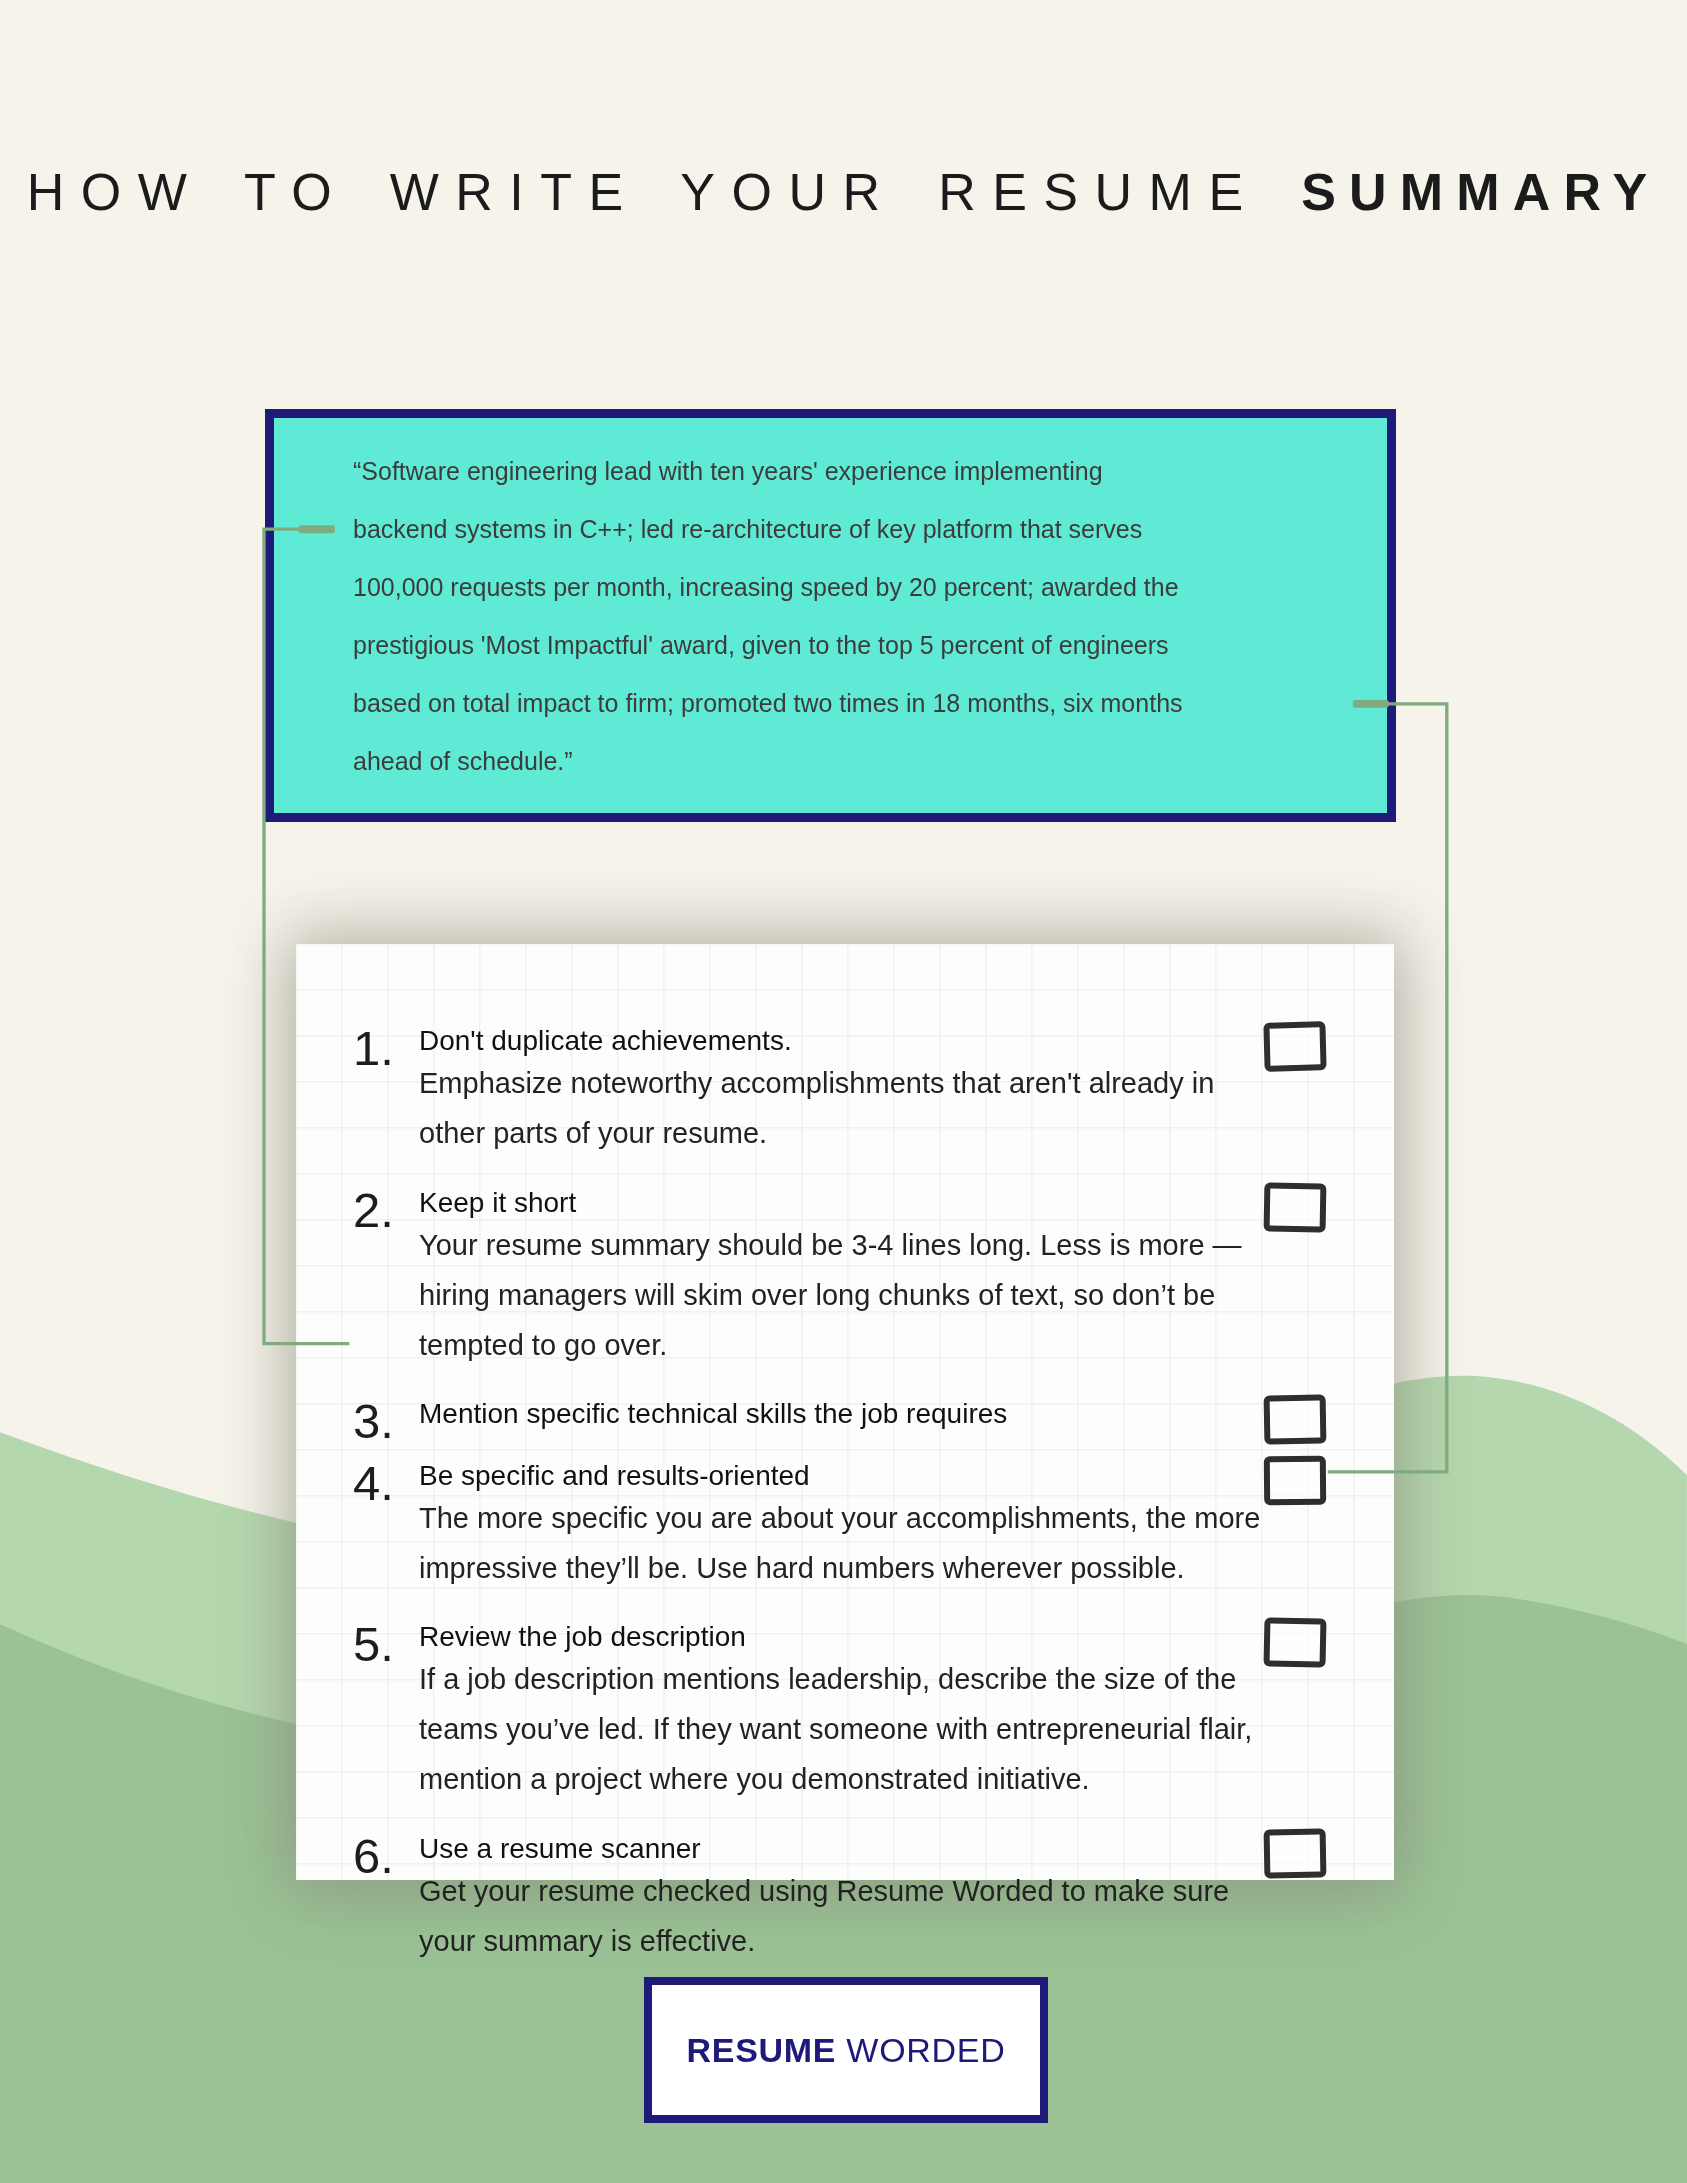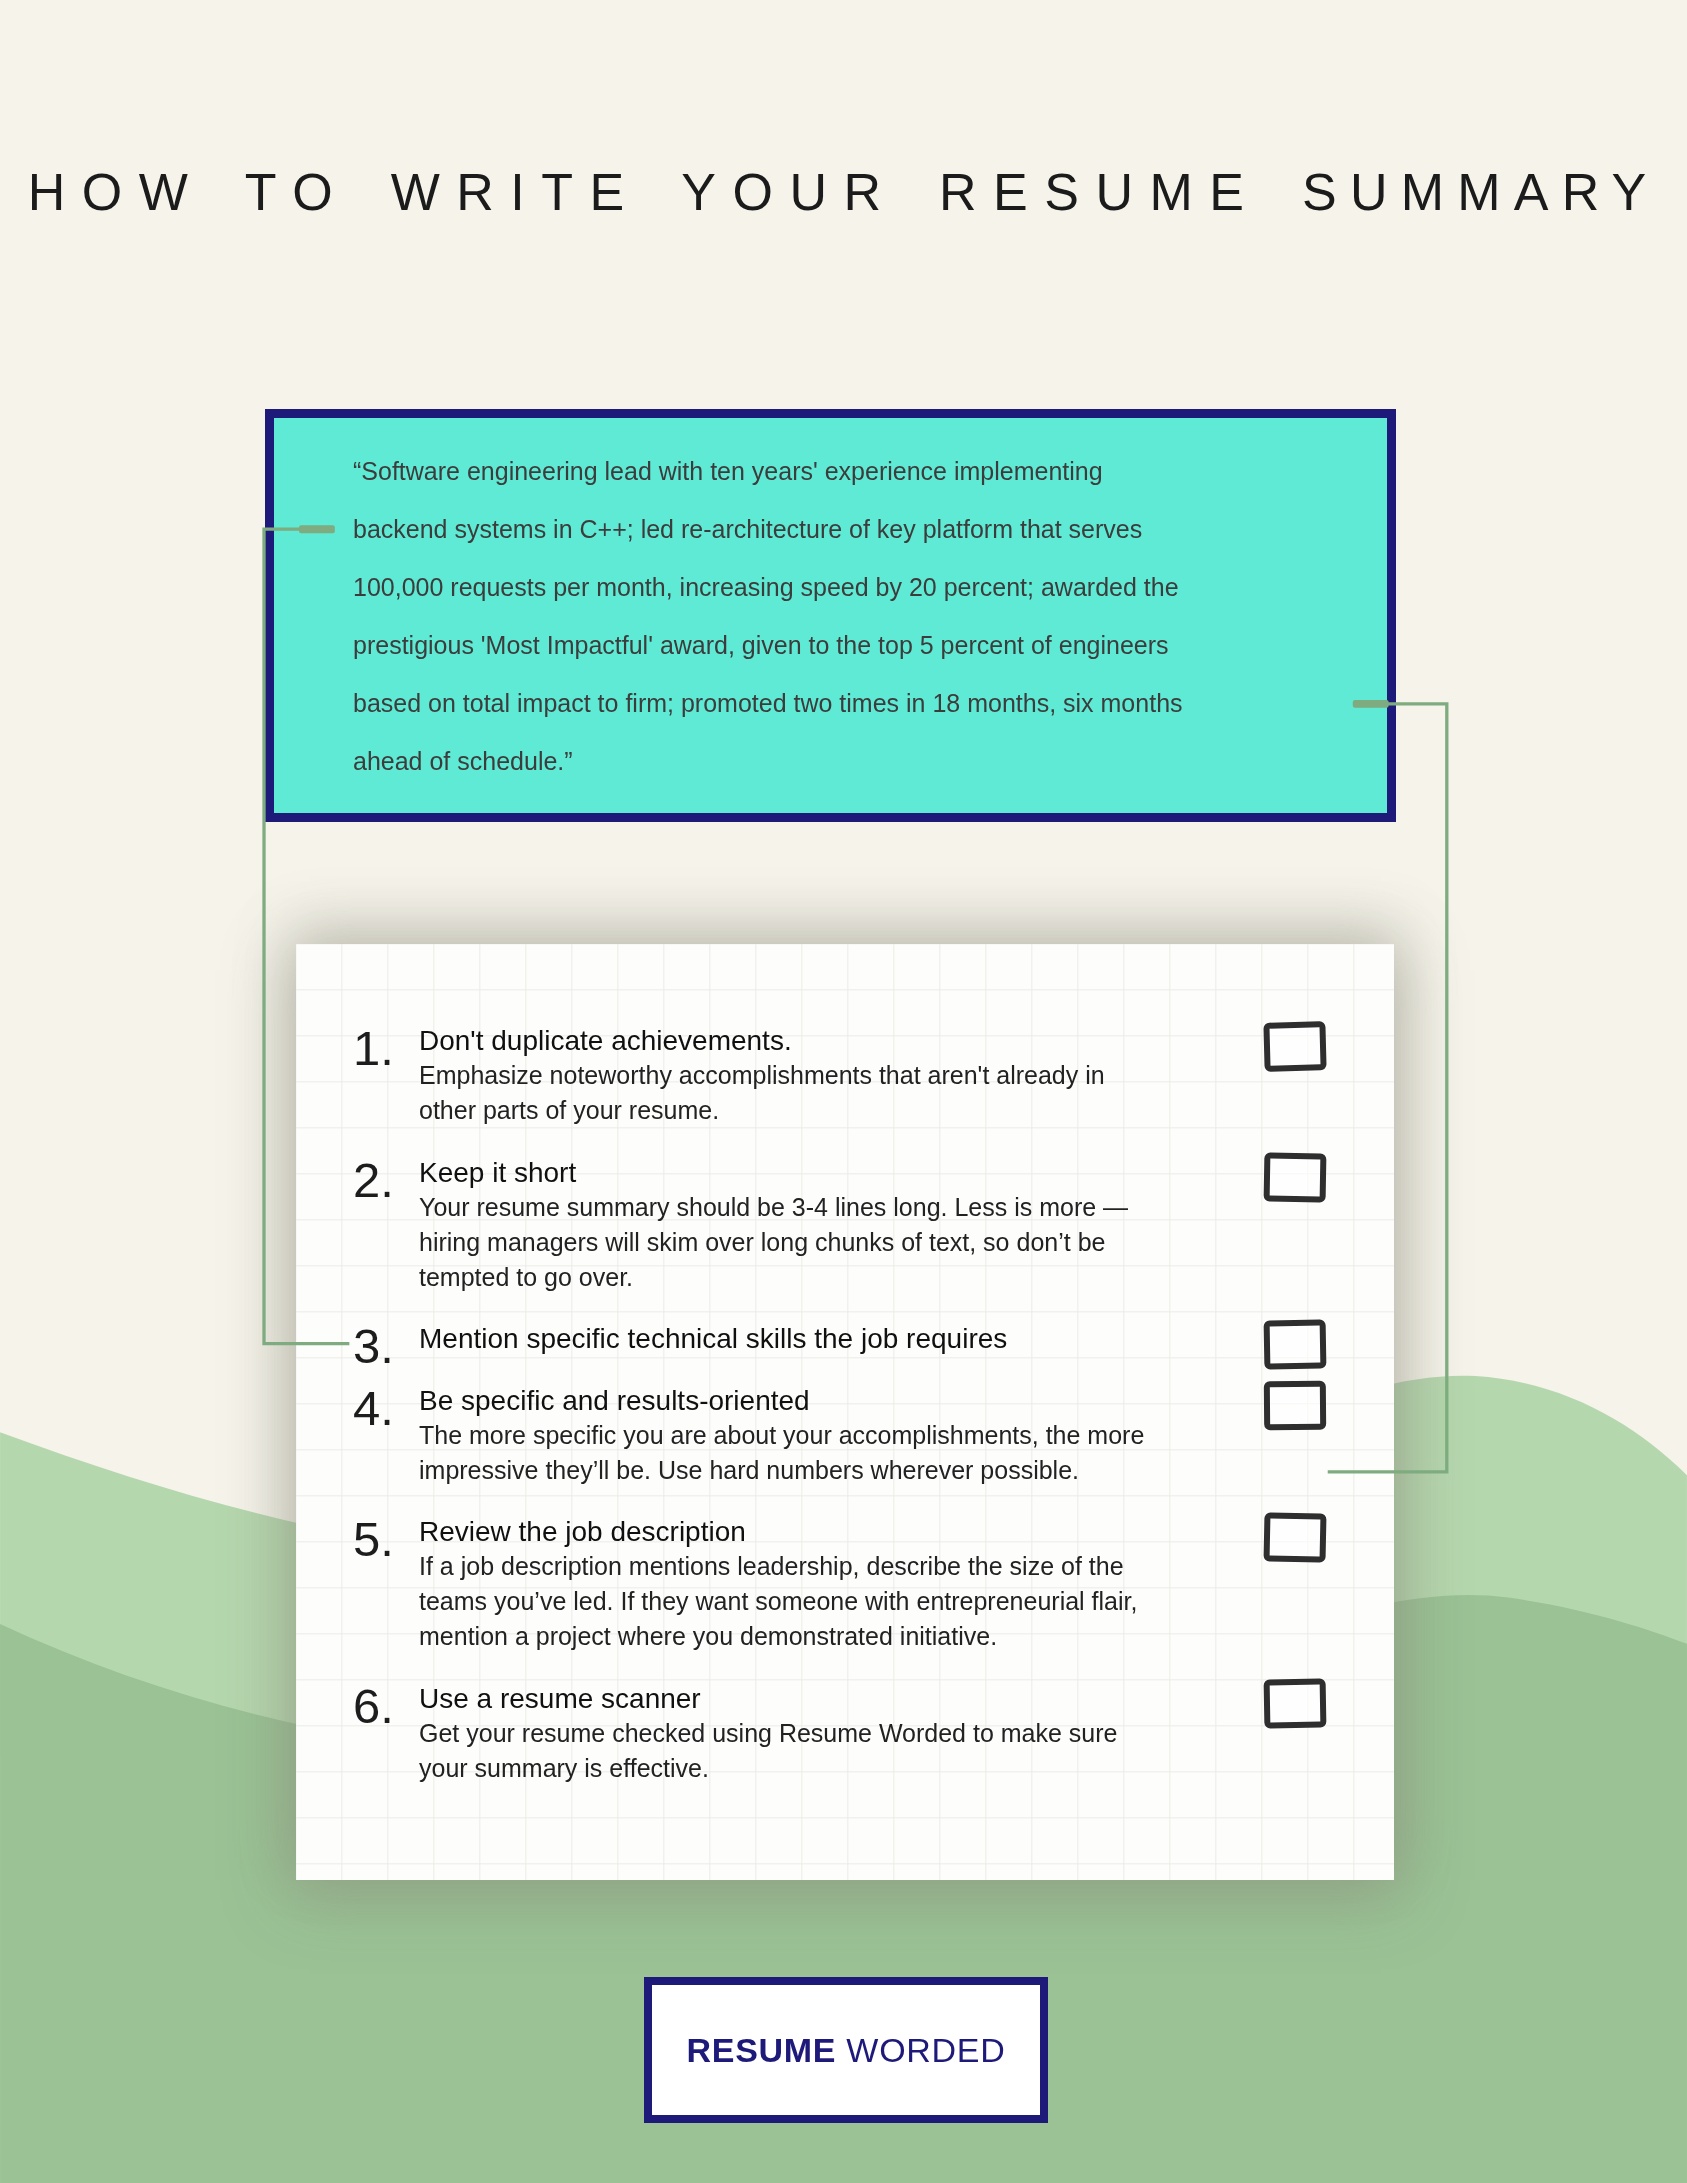--- a/index.html
+++ b/index.html
@@ -12,21 +12,21 @@
   }
   
   .main-title{
     position:absolute;left:0;right:0;top:164px;
     text-align:center;
     font-size:52px;line-height:57px;
     letter-spacing:16.5px;word-spacing:10.6px;
     color:#1b1b1b;font-weight:400;
     white-space:nowrap;
   }
-  .main-title .bold{font-weight:400;letter-spacing:13.2px;}
+  .main-title .bold{font-weight:700;letter-spacing:13.2px;}
   
   .waves{position:absolute;left:0;top:0;z-index:1;}
   
   .quote-box{
     position:absolute;left:265px;top:409px;
     width:1131px;height:413px;
     box-sizing:border-box;
     background:#5eead4;
     border:9.3px solid #1e1a7a;
     z-index:3;
@@ -63,21 +63,21 @@
   .item-number{
     position:absolute;left:57px;top:1.3px;
     font-size:49px;line-height:48px;
     font-weight:400;color:#1d1d1d;
   }
   .item-title{
     font-size:28px;line-height:35px;
     font-weight:400;color:#101010;
   }
   .item-desc{
-    font-size:25px;line-height:35px;
+    font-size:29px;line-height:50px;
     color:#222222;white-space:pre;
   }
   .checkbox{
     position:absolute;right:68px;top:-1.3px;
     width:50px;height:37px;
     border:6px solid #2e2e2e;
     border-radius:6px;
     background:rgba(255,255,255,.6);
   }
   .check-item:nth-child(1) .checkbox{transform:rotate(-1.5deg);}

